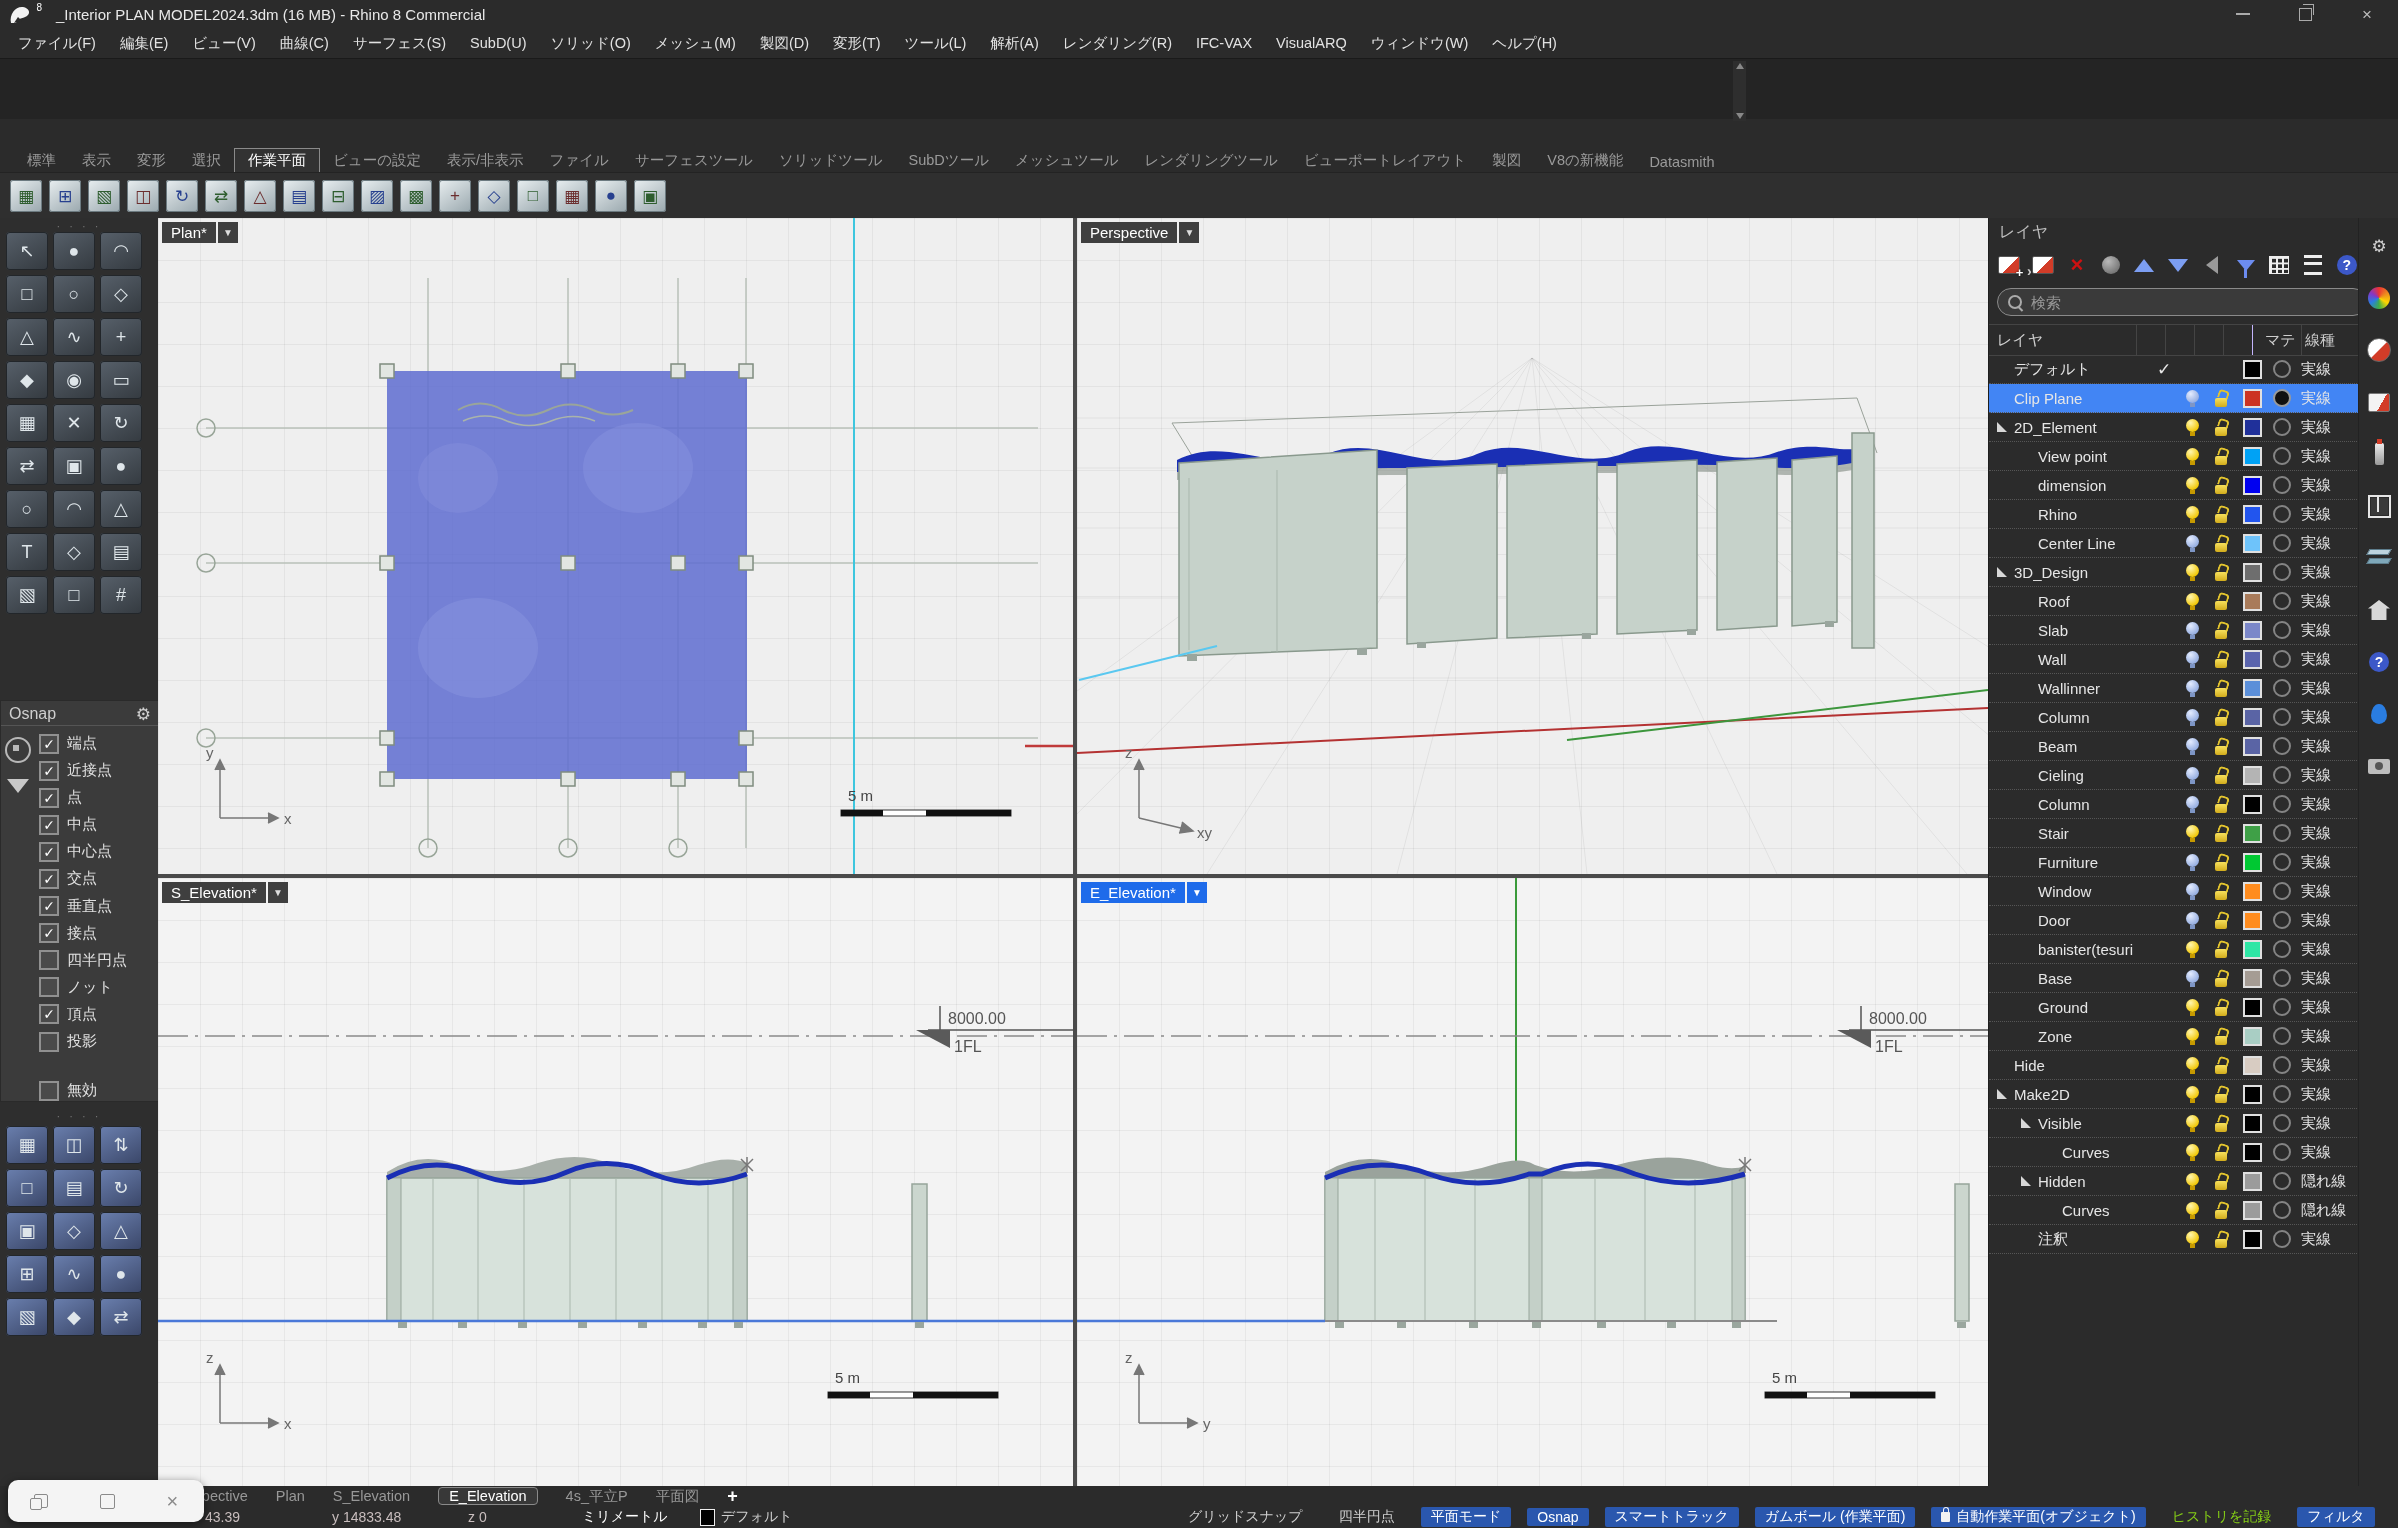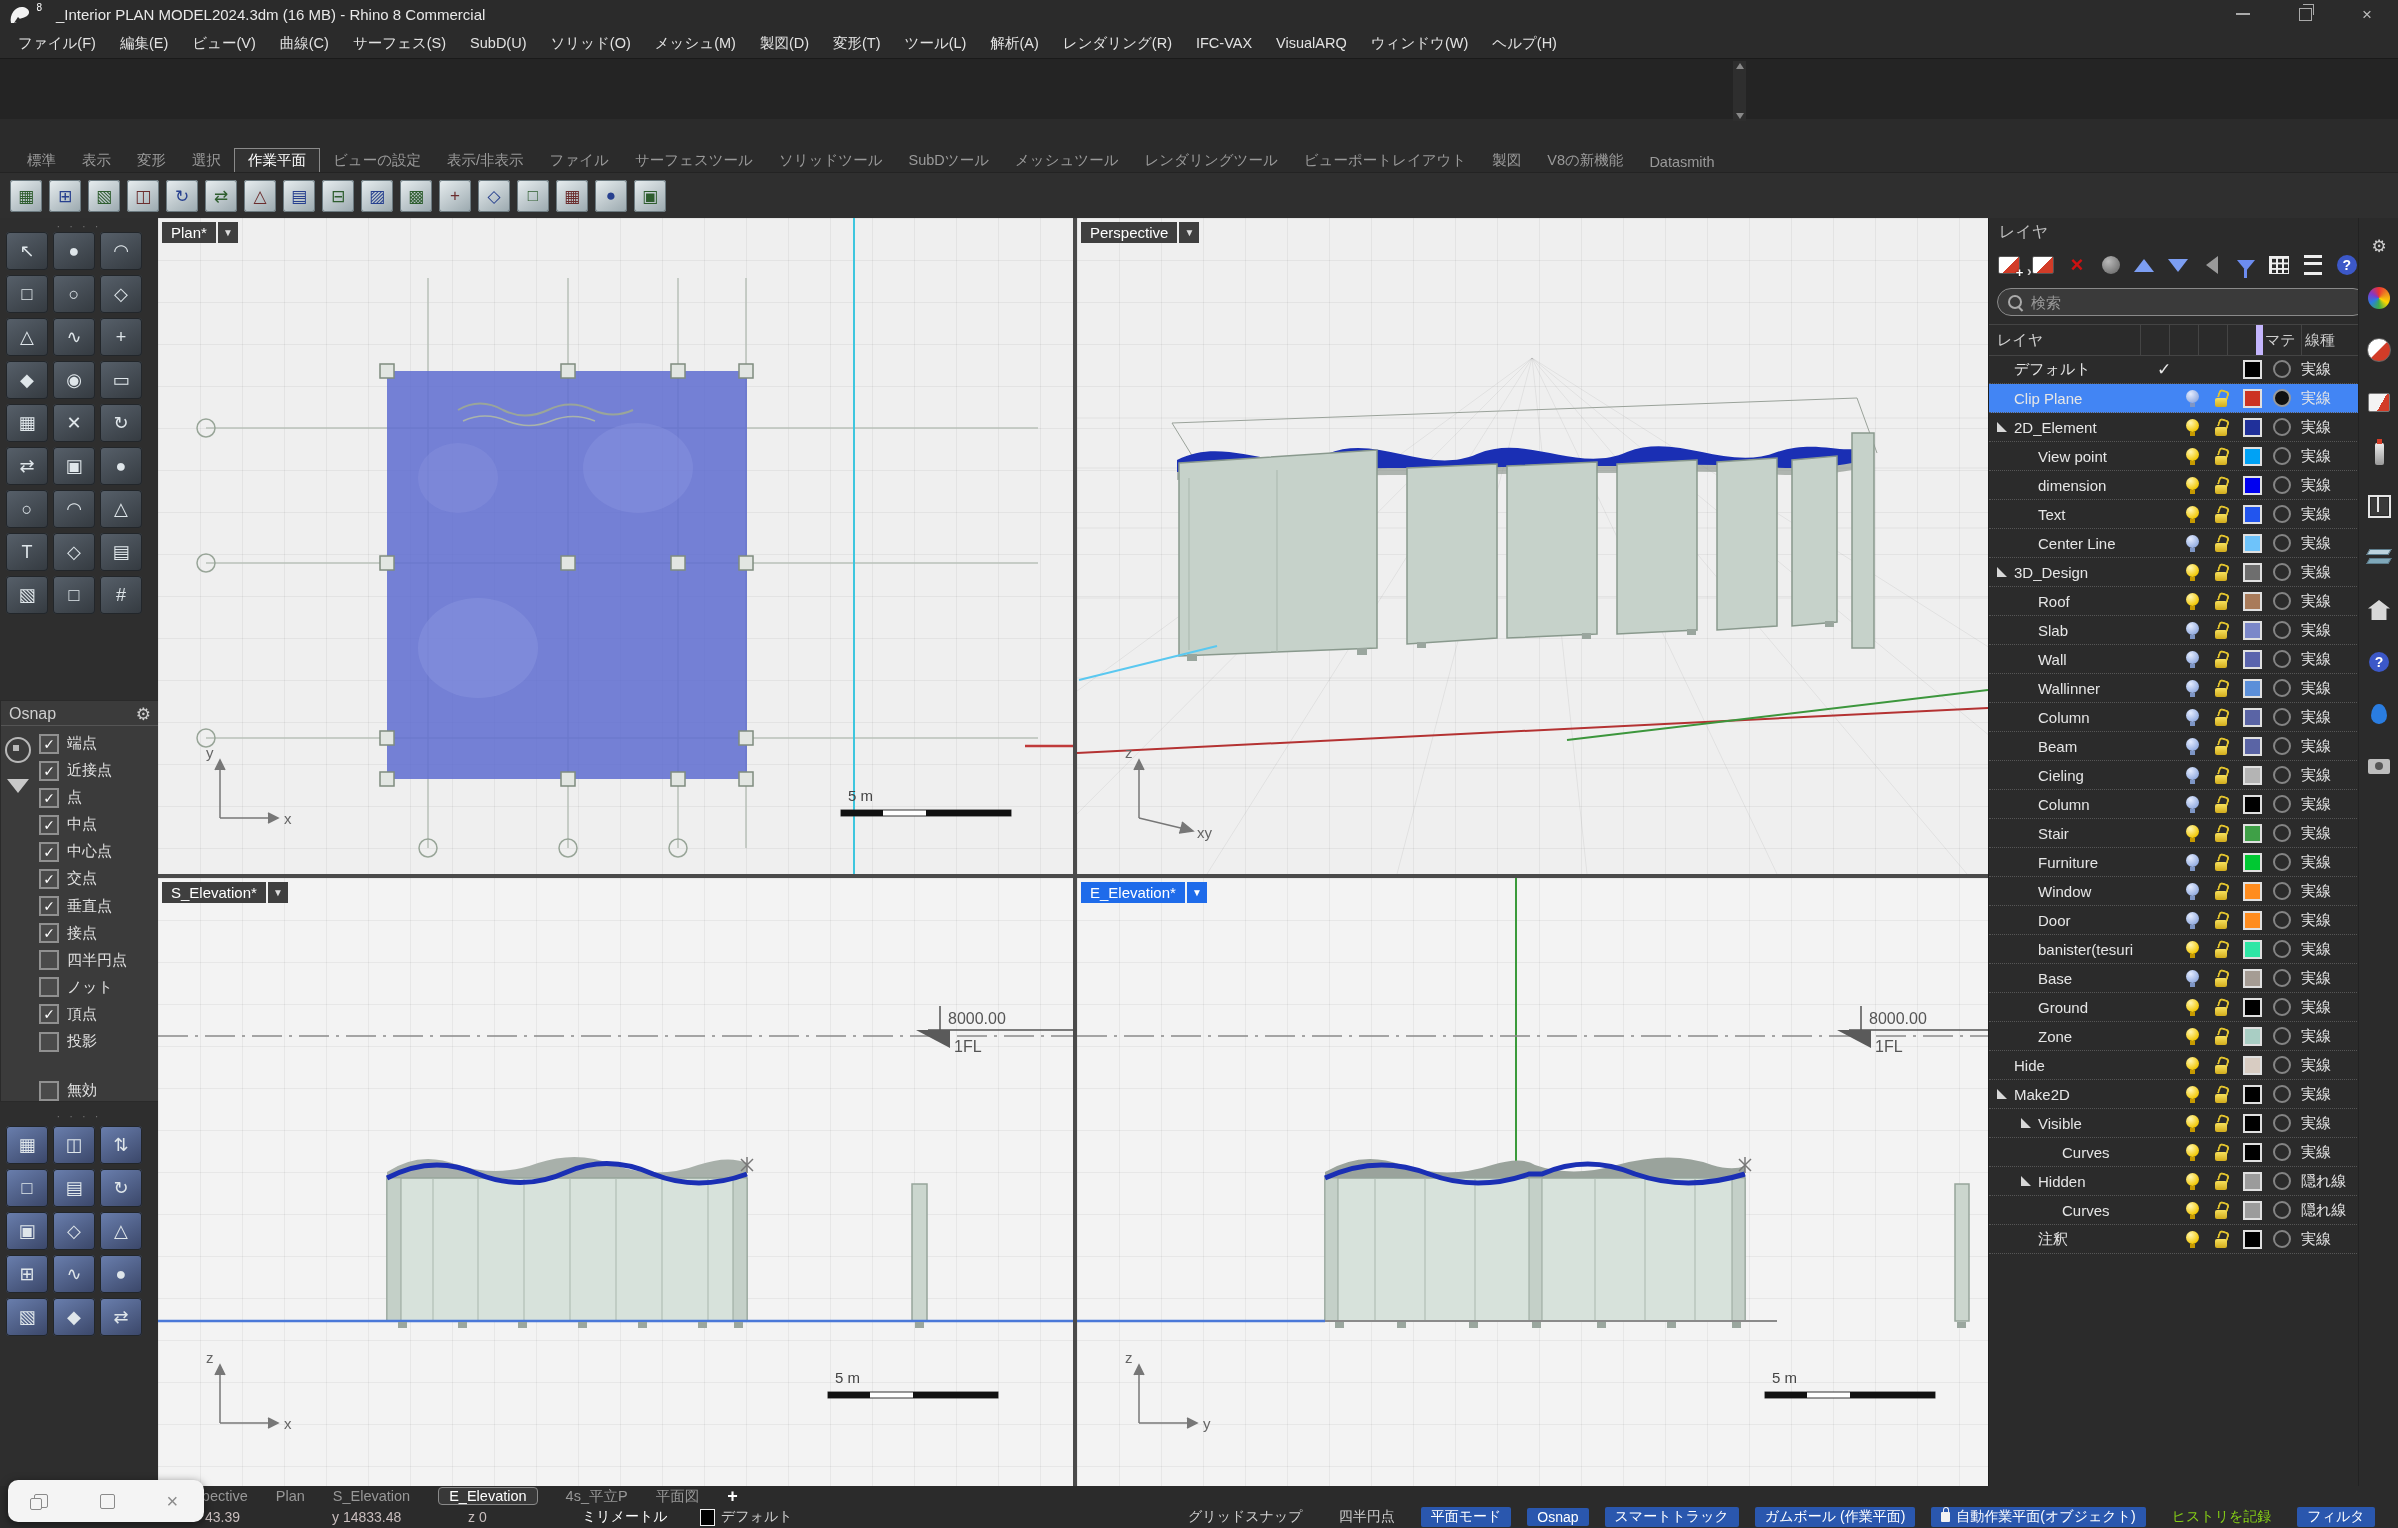--- a/index.html
+++ b/index.html
@@ -95,21 +95,21 @@
   .hamb::after{content:"";position:absolute;left:0;top:3.5px;width:18px;height:3px;background:#eee;}
   .helpcircle{width:20px;height:20px;border-radius:50%;background:#3c58c8;color:#fff;font-size:14px;font-weight:bold;display:flex;align-items:center;justify-content:center;}
   #layers-search{position:absolute;left:8px;top:70px;width:348px;height:26px;background:#3a3a3a;border:1px solid #8a8a8a;border-radius:14px;display:flex;align-items:center;padding:0 10px;gap:7px;}
   .mag{width:10px;height:10px;border:2px solid #aaa;border-radius:50%;position:relative;}
   .mag::after{content:"";position:absolute;left:9px;top:9px;width:6px;height:2px;background:#aaa;transform:rotate(45deg);transform-origin:0 0;}
   #layers-search input{background:transparent;border:none;outline:none;color:#ddd;font-size:15px;width:280px;font-family:inherit;}
   #layers-search input::placeholder{color:#999;}
   #layers-colhead{position:absolute;left:0;top:106px;width:370px;height:30px;border-top:1px solid #444;border-bottom:1px solid #444;display:flex;align-items:center;font-size:15px;color:#cfcfcf;}
   #layers-colhead .cn{flex:1;padding-left:8px;}
   #layers-colhead .cc{width:28px;height:100%;border-left:1px solid #444;}
-  #layers-colhead .cm{width:36px;height:100%;border-left:7px solid #c4b5fd;display:flex;align-items:center;padding-left:2px;}
+  #layers-colhead .cm{width:36px;height:100%;border-left:1px solid #c4b5fd;display:flex;align-items:center;padding-left:12px;}
   #layers-colhead .cl{width:54px;height:100%;border-left:1px solid #444;display:flex;align-items:center;padding-left:3px;}
   #layers-rows{position:absolute;left:0;top:137px;width:370px;}
   .lrow{display:flex;align-items:center;height:28px;border-bottom:1px dotted #565656;font-size:15px;color:#e6e6e6;}
   .lrow.selected{background:#4285f4;}
   .lname{flex:1;display:flex;align-items:center;padding-left:calc(8px + var(--ind)*24px);overflow:hidden;white-space:nowrap;}
   .arrow{width:10px;height:10px;margin-right:7px;background:#d8d8d8;clip-path:polygon(0 0,100% 100%,0 100%);visibility:hidden;flex:none;}
   .arrow.show{visibility:visible;}
   .lcell{width:30px;display:flex;justify-content:center;flex:none;}
   .lcur{width:26px;display:flex;justify-content:center;flex:none;}
   .check{color:#e8e8e8;font-size:17px;visibility:hidden;}
@@ -925,21 +925,21 @@
           </div>
           <div class="lcell">
             <span class="mat"></span>
           </div>
           <div class="ltype">実線</div>
         </div>
 
         <div class="lrow" style="--ind: 1;">
           <div class="lname">
             <span class="arrow"></span>
-            <span>Text</span>
+            <span>Rhino</span>
           </div>
           <div class="lcur">
             <span class="check">✓</span>
           </div>
           <div class="lcell">
             <span class="bulb on"></span>
           </div>
           <div class="lcell">
             <span class="lock show"></span>
           </div>

